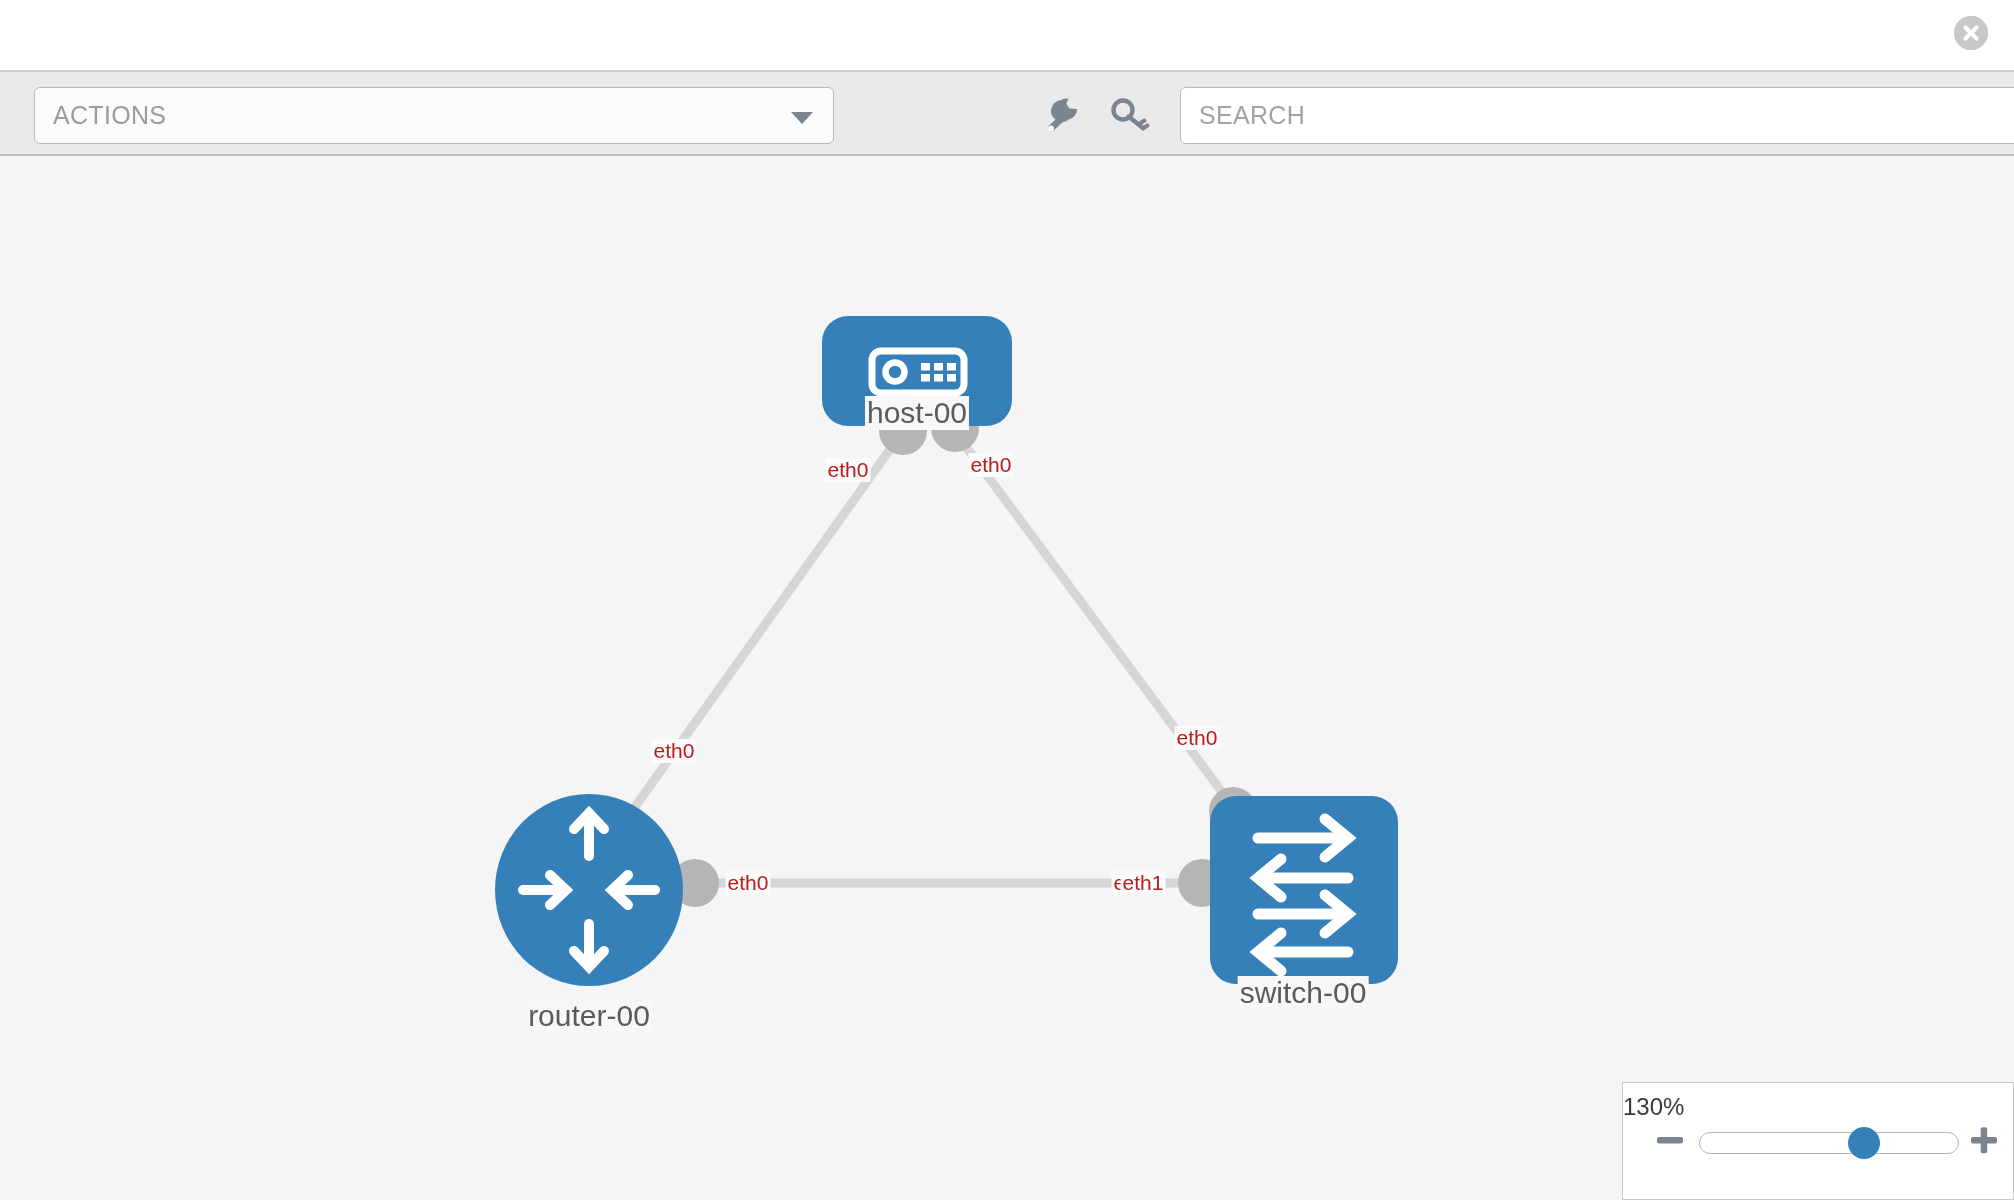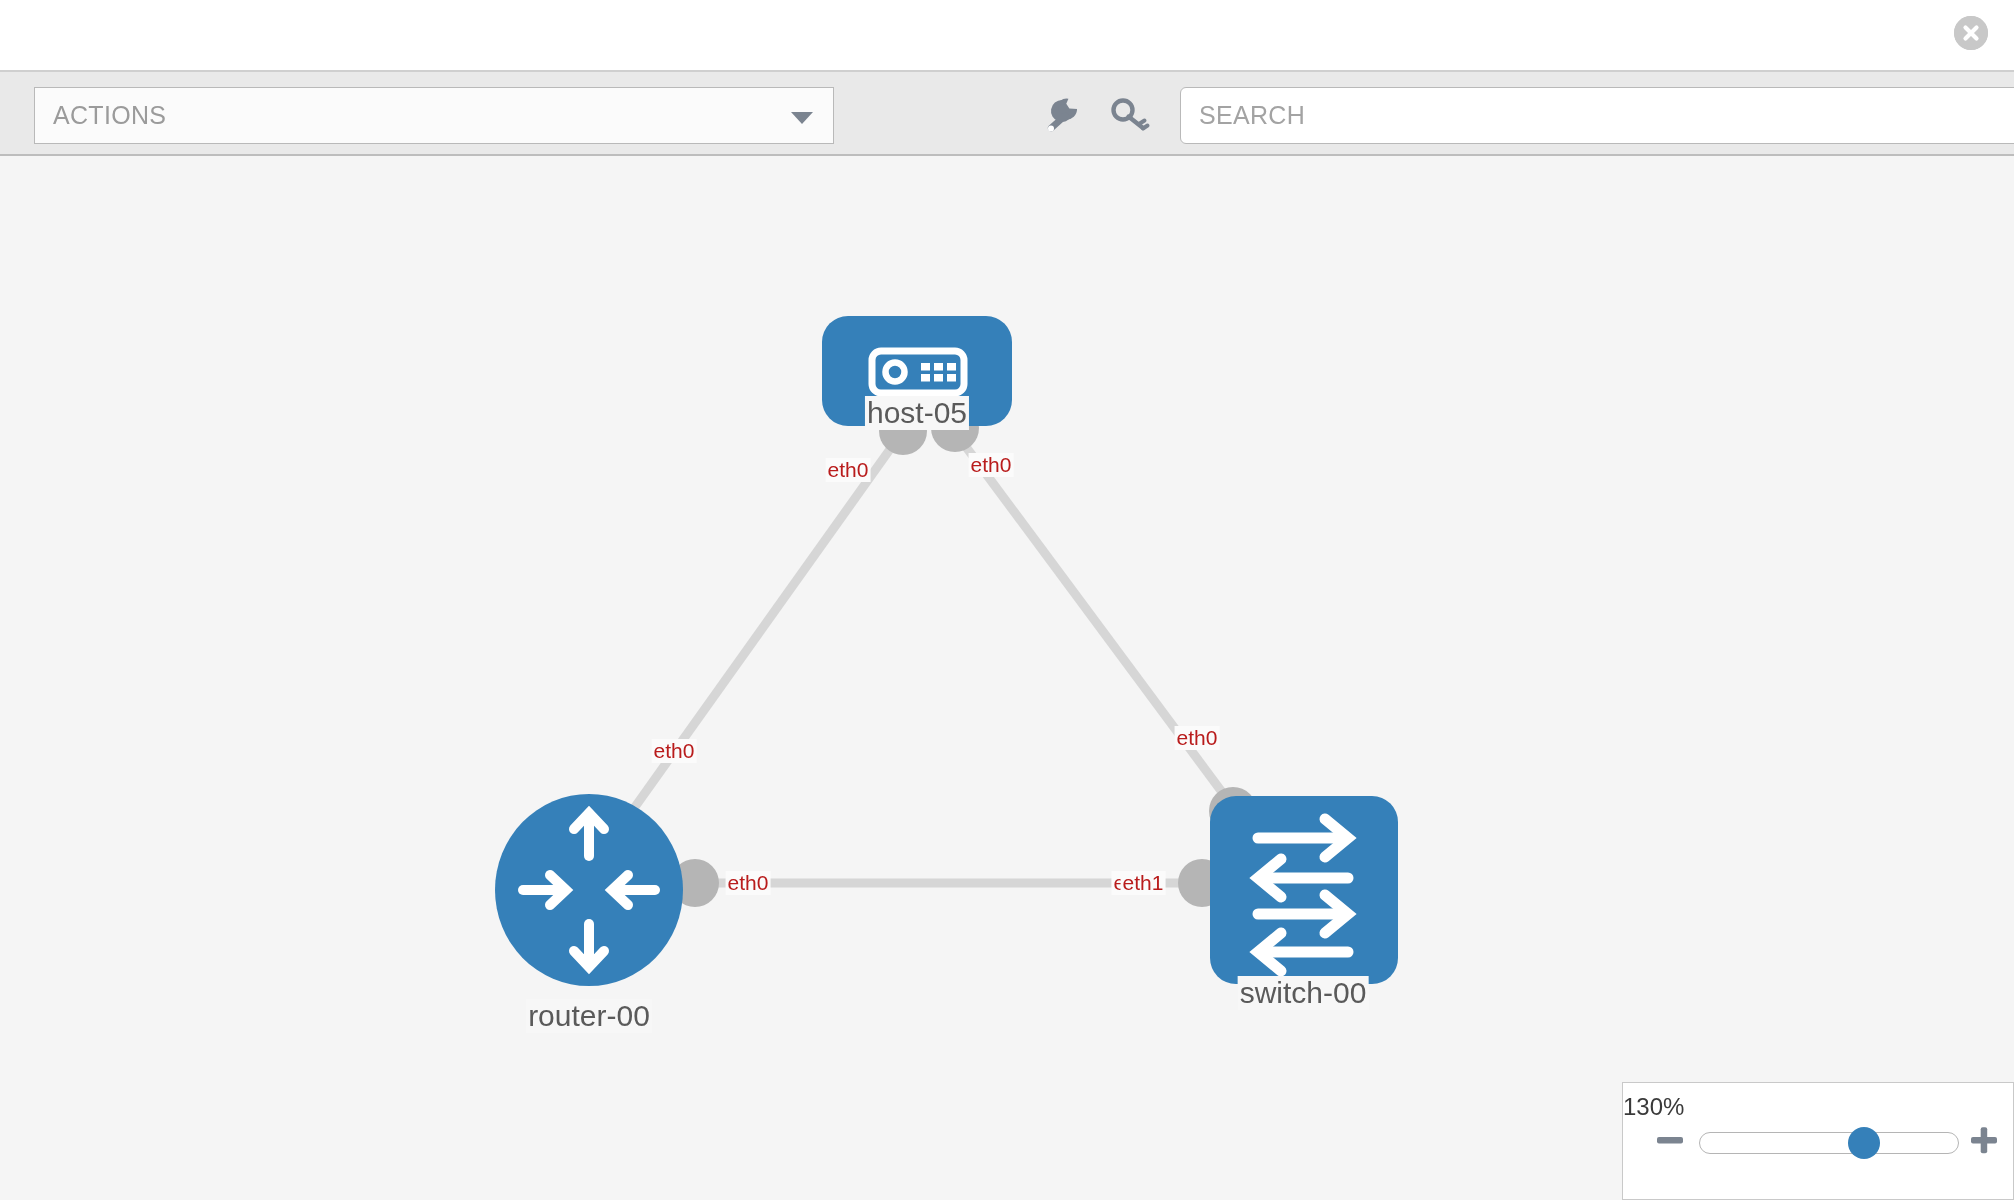--- a/index.html
+++ b/index.html
@@ -58,21 +58,21 @@
     box-sizing: border-box;
   }
   .actions-select {
     position: absolute;
     left: 34px;
     top: 15px;
     width: 800px;
     height: 57px;
     background: #fbfbfb;
     border: 1px solid #b9b9b9;
-    border-radius: 0;
+    border-radius: 6px;
     box-sizing: border-box;
     cursor: pointer;
     padding-left: 6px;
   }
   .actions-select .label {
     position: absolute;
     left: 18px;
     top: 13px;
     font-size: 25px;
     color: #9b9b9b;
@@ -310,21 +310,21 @@
 
         <path d="M1258 758 L1345 758"></path>
         <path d="M1325 739 L1348 758 L1325 777"></path>
 
         <path d="M1348 796 L1261 796"></path>
         <path d="M1281 777 L1258 796 L1281 815"></path>
       </g>
     </g>
   </svg>
 
-  <div class="node-label" style="left:917px; top:240px;">host-05</div>
+  <div class="node-label" style="left:917px; top:240px;">host-00</div>
   <div class="node-label" style="left:589px; top:843px;">router-00</div>
   <div class="node-label" style="left:1303px; top:820px;">switch-00</div>
 
   <div class="port-label" style="left:848px;  top:314px;">eth0</div>
   <div class="port-label" style="left:991px;  top:309px;">eth0</div>
   <div class="port-label" style="left:674px;  top:595px;">eth0</div>
   <div class="port-label" style="left:1197px; top:582px;">eth0</div>
   <div class="port-label" style="left:748px;  top:727px;">eth0</div>
   <div class="port-label" style="left:1128px; top:727px;">eth</div>
   <div class="port-label" style="left:1143px; top:727px;">eth1</div>

